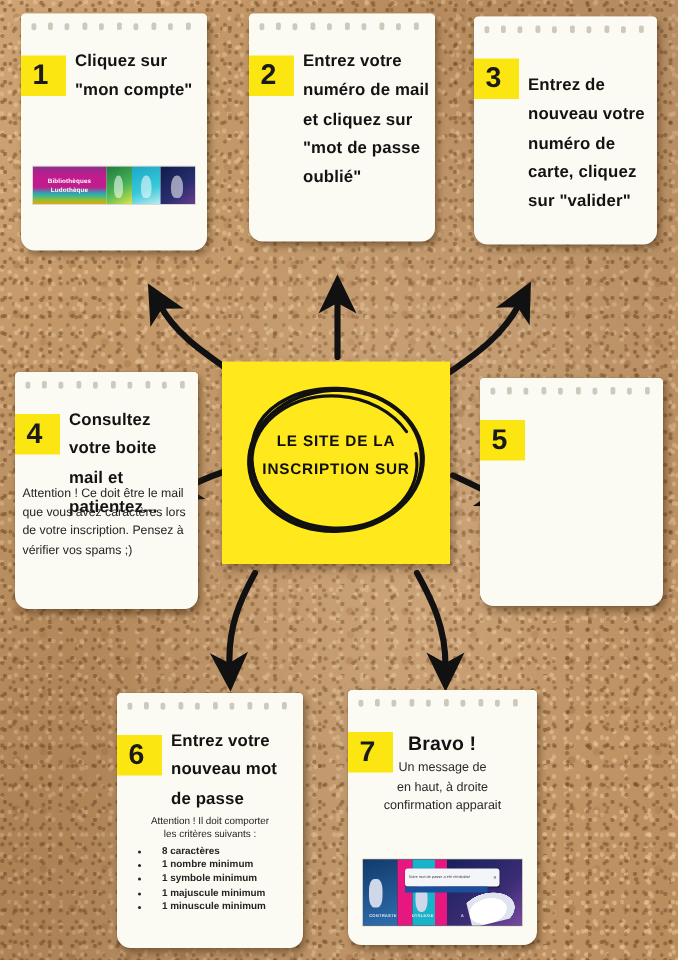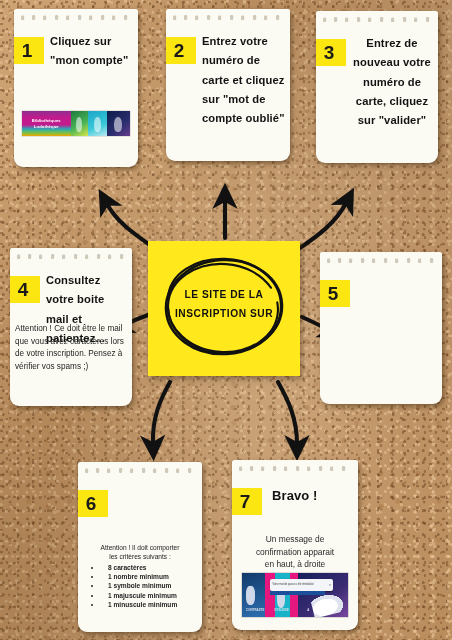--- a/index.html
+++ b/index.html
@@ -236,21 +236,21 @@
         <rect x="64" y="6" width="3.2" height="5" rx="1.2"></rect>
         <rect x="75" y="6.5" width="3.2" height="4.6" rx="1.2"></rect>
         <rect x="87" y="6" width="3.2" height="5" rx="1.2"></rect>
         <rect x="98" y="6.5" width="3.2" height="4.6" rx="1.2"></rect>
         <rect x="110" y="6" width="3.2" height="5" rx="1.2"></rect>
       </g>
     </svg>
   </div>
   <div class="body">
     <div class="badge" style="top:11px;">2</div>
-    <div class="head" style="left:36px;top:6px;width:86px;">Entrez votre numéro de carte et cliquez sur "mot de compte oublié"</div>
+    <div class="head" style="left:36px;top:6px;width:86px;">Entrez votre numéro de mail et cliquez sur "mot de passe oublié"</div>
   </div>
 </div>
 
 <div class="note" style="left:316px;top:11px;width:122px;height:152px;">
   <div class="tear">
     <svg viewBox="0 0 122 17" preserveAspectRatio="none">
       <path d="M0,17 L0,6 L4,6 L5,2 L9,2 L10,6 L14,6 L15,1 L20,1 L21,6 L26,6 L27,2 L31,2 L32,6 L37,6 L38,1 L43,1 L44,6 L49,6 L50,2 L54,2 L55,6 L60,6 L61,1 L66,1 L67,6 L72,6 L73,2 L77,2 L78,6 L83,6 L84,1 L89,1 L90,6 L95,6 L96,2 L100,2 L101,6 L106,6 L107,1 L112,1 L113,6 L118,6 L119,3 L122,3 L122,17 Z" fill="#fbfaf3"></path>
       <g fill="#cfc9bb">
         <rect x="7" y="6.5" width="3.2" height="4.6" rx="1.2"></rect>
         <rect x="18" y="6" width="3.2" height="5" rx="1.2"></rect>
@@ -260,21 +260,21 @@
         <rect x="64" y="6" width="3.2" height="5" rx="1.2"></rect>
         <rect x="75" y="6.5" width="3.2" height="4.6" rx="1.2"></rect>
         <rect x="87" y="6" width="3.2" height="5" rx="1.2"></rect>
         <rect x="98" y="6.5" width="3.2" height="4.6" rx="1.2"></rect>
         <rect x="110" y="6" width="3.2" height="5" rx="1.2"></rect>
       </g>
     </svg>
   </div>
   <div class="body">
     <div class="badge" style="top:11px;">3</div>
-    <div class="head" style="left:36px;top:6px;width:80px;text-align:center;">Entrez de nouveau votre numéro de carte, cliquez sur "valider"</div>
+    <div class="head" style="left:36px;top:20px;width:80px;">Entrez de nouveau votre numéro de carte, cliquez sur "valider"</div>
   </div>
 </div>
 
 <div class="note" style="left:10px;top:248px;width:122px;height:158px;">
   <div class="tear">
     <svg viewBox="0 0 122 17" preserveAspectRatio="none">
       <path d="M0,17 L0,6 L4,6 L5,2 L9,2 L10,6 L14,6 L15,1 L20,1 L21,6 L26,6 L27,2 L31,2 L32,6 L37,6 L38,1 L43,1 L44,6 L49,6 L50,2 L54,2 L55,6 L60,6 L61,1 L66,1 L67,6 L72,6 L73,2 L77,2 L78,6 L83,6 L84,1 L89,1 L90,6 L95,6 L96,2 L100,2 L101,6 L106,6 L107,1 L112,1 L113,6 L118,6 L119,3 L122,3 L122,17 Z" fill="#fbfaf3"></path>
       <g fill="#cfc9bb">
         <rect x="7" y="6.5" width="3.2" height="4.6" rx="1.2"></rect>
         <rect x="18" y="6" width="3.2" height="5" rx="1.2"></rect>
@@ -332,20 +332,21 @@
         <rect x="64" y="6" width="3.2" height="5" rx="1.2"></rect>
         <rect x="75" y="6.5" width="3.2" height="4.6" rx="1.2"></rect>
         <rect x="87" y="6" width="3.2" height="5" rx="1.2"></rect>
         <rect x="98" y="6.5" width="3.2" height="4.6" rx="1.2"></rect>
         <rect x="110" y="6" width="3.2" height="5" rx="1.2"></rect>
       </g>
     </svg>
   </div>
   <div class="body">
     <div class="badge" style="top:11px;">6</div>
+    <div class="head" style="left:36px;top:6px;width:84px;">Entrez votre nouveau mot de passe</div>
     <div class="crit" style="left:4px;top:64px;width:116px;">
       <div>Attention ! Il doit comporter</div>
       <div>les critères suivants :</div>
       <ul>
         <li><span>8 caractères</span></li>
         <li><span>1 nombre minimum</span></li>
         <li><span>1 symbole minimum</span></li>
         <li><span>1 majuscule minimum</span></li>
         <li><span>1 minuscule minimum</span></li>
       </ul>
@@ -367,24 +368,24 @@
         <rect x="75" y="6.5" width="3.2" height="4.6" rx="1.2"></rect>
         <rect x="87" y="6" width="3.2" height="5" rx="1.2"></rect>
         <rect x="98" y="6.5" width="3.2" height="4.6" rx="1.2"></rect>
         <rect x="110" y="6" width="3.2" height="5" rx="1.2"></rect>
       </g>
     </svg>
   </div>
   <div class="body">
     <div class="badge" style="top:11px;">7</div>
     <div class="head" style="left:40px;top:8px;width:80px;font-size:13px;">Bravo !</div>
-    <div class="sub" style="left:6px;top:56px;width:114px;">
+    <div class="sub" style="left:6px;top:28px;width:114px;">
       <div>Un message de</div>
+      <div>en haut, à droite</div>
       <div>confirmation apparait</div>
-      <div>en haut, à droite</div>
     </div>
     <div class="shot" style="left:10px;top:96px;width:106px;height:44px;">
       <div class="stripe-a"></div>
       <div class="stripe-b"></div>
       <div class="stripe-c"></div>
       <div class="stripe-d"></div>
       <div class="stripe-e"></div>
       <div class="fig" style="left:4%;top:30%;"></div>
       <div class="fig" style="left:33%;top:38%;"></div>
       <div class="toast">

